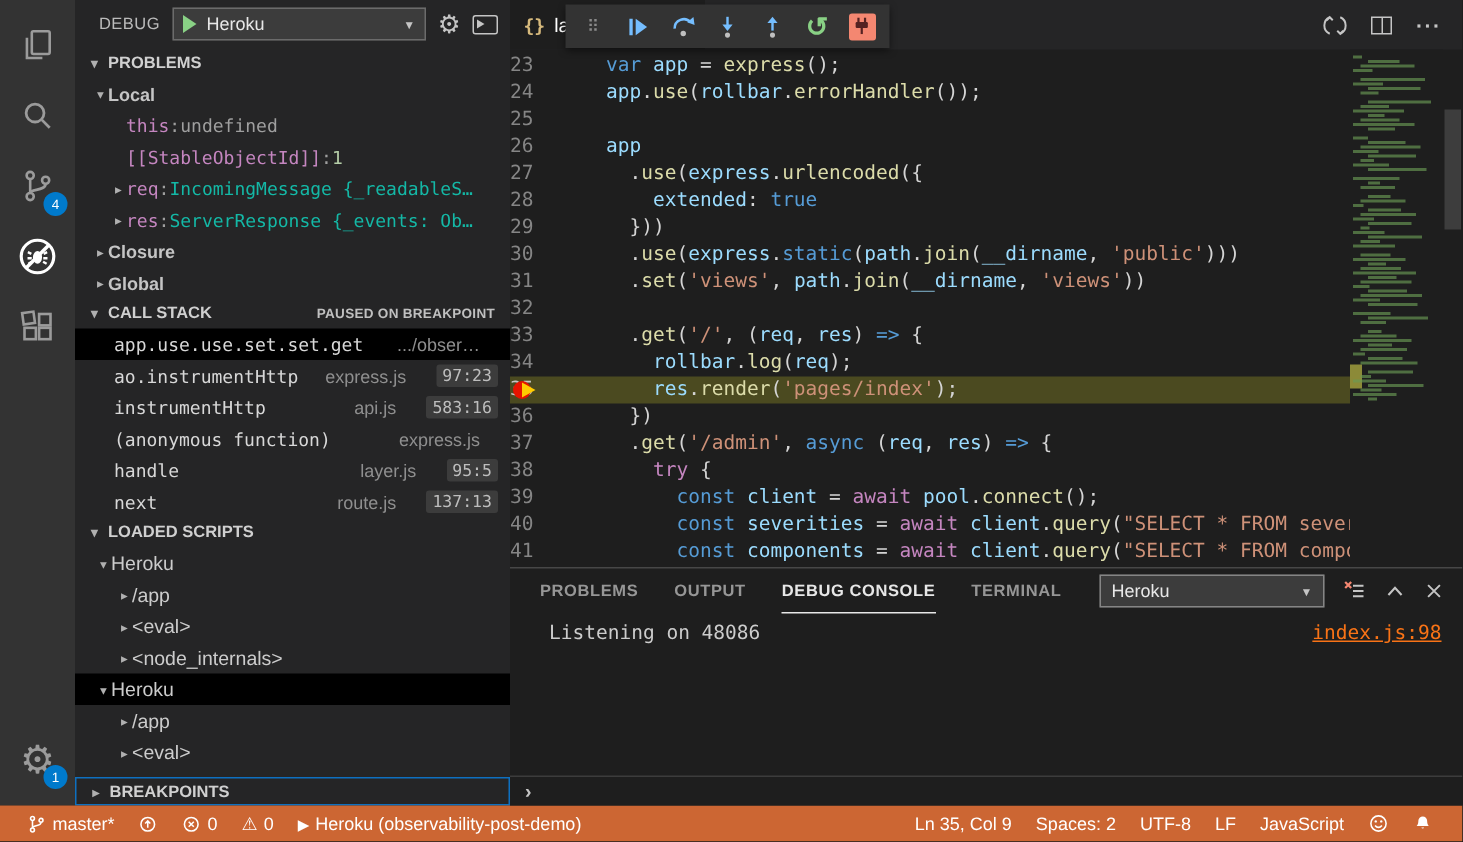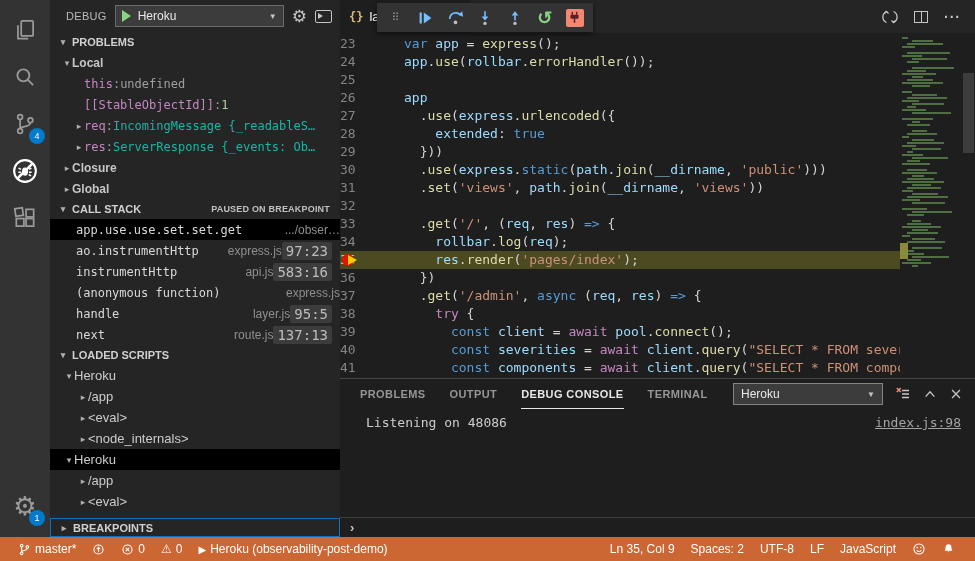--- a/index.html
+++ b/index.html
@@ -37,22 +37,22 @@
   .tw { font-size:9px; color:#b0b0b0; width:10px; display:inline-block; text-align:center; }
   .paused { margin-left:auto; padding-right:10px; font-size:9px; font-weight:bold; color:#c0c0c0; letter-spacing:.2px; }
   .srow { height:21px; display:flex; align-items:center; cursor:pointer; white-space:nowrap; overflow:hidden; }
   .srow.sel { background:#000000; }
   .vname { color:#c586c0; font-family:"DejaVu Sans Mono", monospace; font-size:12px; }
   .vval  { color:#14b8a6; font-family:"DejaVu Sans Mono", monospace; font-size:12px; }
   .vval.grey { color:#9f9f9f; }
   .vval.num { color:#b5cea8; }
   .vgroup { font-weight:bold; color:#c5c5c5; font-size:12px; }
   .frame-name { font-family:"DejaVu Sans Mono", monospace; font-size:12px; color:#d8d8d8; }
-  .frame-file { margin-left:auto; font-size:12px; color:#8f8f8f; padding-right:0; }
-  .frame-pos { font-family:"DejaVu Sans Mono", monospace; font-size:14px; color:#bdbdbd; background:#3c3c3c; border-radius:2px; padding:1px 4px; margin-right:8px; }
+  .frame-file { margin-left:auto; font-size:12px; color:#8f8f8f; padding-right:20px; }
+  .frame-pos { font-family:"DejaVu Sans Mono", monospace; font-size:11px; color:#bdbdbd; background:#3c3c3c; border-radius:2px; padding:1px 4px; margin-right:8px; }
   .script-label { font-size:13px; color:#cccccc; }
   .bp-section { margin-top:auto; }
   .bp-section .sec-header { height:19px; border:1px solid #0e70c0; }
 
   
   .editor-area { flex:1; display:flex; flex-direction:column; position:relative; min-width:0; background:#1e1e1e; }
   .tabbar { height:33px; background:#252526; display:flex; align-items:stretch; flex-shrink:0; }
   .tab { width:130px; background:#1e1e1e; display:flex; align-items:center; gap:6px; padding-left:9px; color:#ffffff; font-size:13px; cursor:pointer; overflow:hidden; white-space:nowrap; }
   .tab-json-icon { color:#d7ba7d; font-family:"DejaVu Sans Mono", monospace; font-size:12px; font-weight:bold; }
   .tab-actions { margin-left:auto; display:flex; align-items:center; gap:16px; padding-right:14px; color:#c5c5c5; }
@@ -91,21 +91,21 @@
   .panel-tabs { height:30px; display:flex; align-items:center; padding-left:20px; gap:24px; flex-shrink:0; }
   .ptab { font-size:11px; font-weight:bold; letter-spacing:.4px; color:#969696; cursor:pointer; height:100%; display:flex; align-items:center; border-bottom:1px solid transparent; }
   .ptab.active { color:#e7e7e7; border-bottom-color:#e7e7e7; }
   .panel-controls { margin-left:auto; display:flex; align-items:center; gap:12px; padding-right:12px; }
   .session-dd { width:150px; height:22px; background:#3c3c3c; border:1px solid #858585; display:flex; align-items:center; padding:0 7px; cursor:pointer; }
   .session-dd span.name { flex:1; color:#e8e8e8; font-size:12px; }
   .session-dd .caret { font-size:8px; color:#c5c5c5; }
   .pc-icon { cursor:pointer; display:flex; align-items:center; color:#c5c5c5; }
   .panel-body { flex:1; position:relative; padding:4px 0 0 26px; }
   .console-text { font-family:"DejaVu Sans Mono", monospace; font-size:13px; color:#cccccc; line-height:20px; }
-  .console-link { position:absolute; right:14px; top:6px; font-family:"DejaVu Sans Mono", monospace; font-size:13px; color:#a3a3a3; text-decoration:underline; cursor:pointer; }
+  .console-link { position:absolute; right:14px; top:6px; font-family:"DejaVu Sans Mono", monospace; font-size:13px; color:#f97316; text-decoration:underline; cursor:pointer; }
   .panel-input { height:20px; border-top:1px solid #3c3c3c; display:flex; align-items:center; padding-left:10px; cursor:text; }
   .prompt { color:#c5c5c5; font-size:13px; font-weight:bold; }
 
   
   .statusbar { height:24px; background:#cc6633; color:#ffffff; display:flex; align-items:center; font-size:12px; flex-shrink:0; }
   .sb-left { display:flex; align-items:center; padding-left:10px; height:100%; }
   .sb-right { margin-left:auto; display:flex; align-items:center; padding-right:12px; height:100%; }
   .sb-item { display:flex; align-items:center; gap:4px; padding:0 8px; height:100%; cursor:pointer; }
   .sb-item svg { display:block; }
   .sb-play { font-size:10px; }

